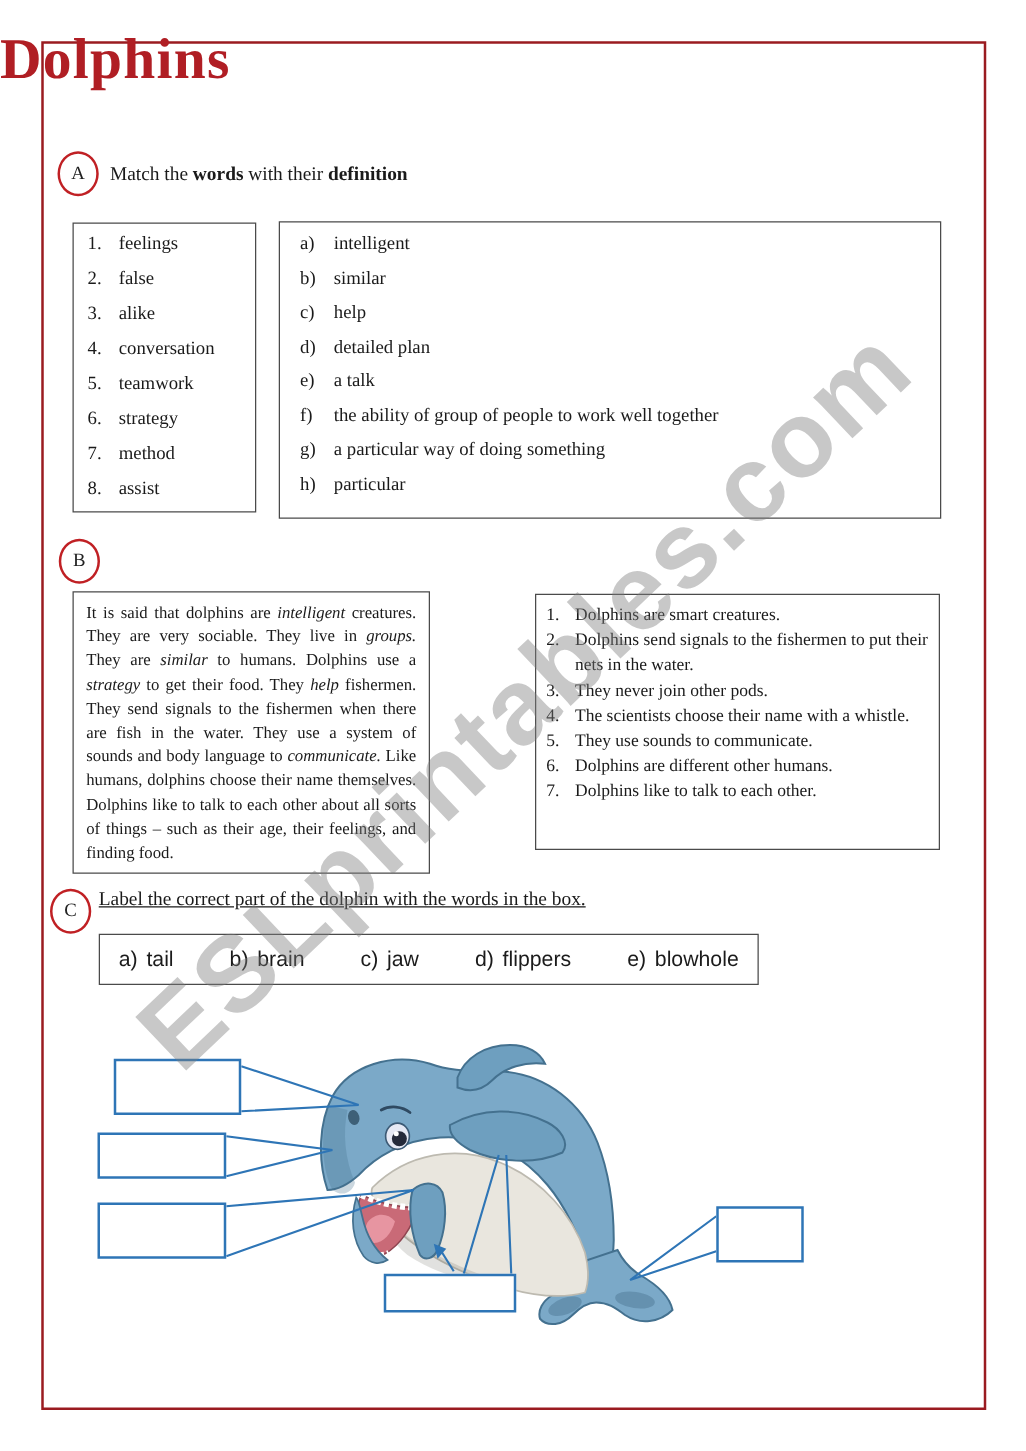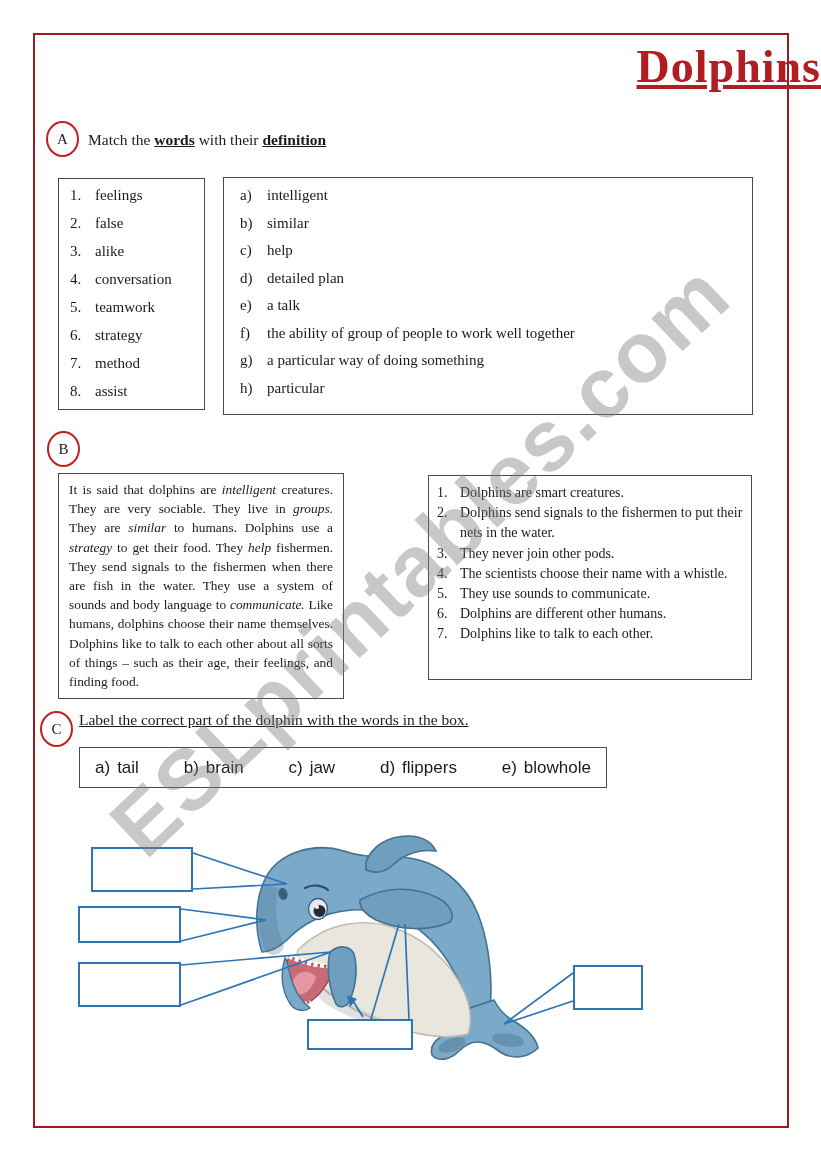--- a/index.html
+++ b/index.html
@@ -1,26 +1,26 @@
 <!DOCTYPE html>
 <html><head>
 <meta charset="utf-8">
 <style>
   html,body{margin:0;padding:0;background:#ffffff;}
   .page{position:relative;width:821px;height:1161px;background:#ffffff;overflow:hidden;
         font-family:"Liberation Serif", serif;color:#1a1a1a;}
   .border-frame{position:absolute;left:33px;top:33px;width:752px;height:1091px;
         border:2.5px solid #9A1B20;}
-  .title{position:absolute;left:0;right:0;top:40px;margin:0;text-align:right;
-        font-size:46px;font-weight:700;color:#B01E24;letter-spacing:1px;text-decoration:underline;}
+  .title{position:absolute;left:0;right:0;top:20px;margin:0;text-align:left;
+        font-size:46px;font-weight:700;color:#B01E24;letter-spacing:1px;}
   .badge{position:absolute;width:33px;height:36px;border:2px solid #C02024;border-radius:50%;
         display:flex;align-items:center;justify-content:center;font-size:15px;color:#222;
         background:transparent;box-sizing:border-box;}
   .instr{position:absolute;font-size:15.5px;white-space:nowrap;}
-  .instr b{font-weight:700;text-decoration:underline;}
+  .instr b{font-weight:700;}
   .wbox{position:absolute;border:1.5px solid #4A4A4A;box-sizing:border-box;background:transparent;}
   .row{display:flex;align-items:baseline;height:28px;font-size:15px;}
   .num{display:inline-block;width:25px;flex:0 0 25px;}
   .key{display:inline-block;width:27px;flex:0 0 27px;}
   .words-box{left:58px;top:178px;width:147px;height:232px;padding:8px 4px 0 11px;}
   .defs-box{left:223px;top:177px;width:530px;height:238px;padding:9px 6px 0 16px;}
   .defs-box .row{height:27.5px;}
   .extract-box{left:58px;top:473px;width:286px;min-height:211px;padding:6px 10px 7px 10px;}
   .extract{margin:0;font-size:13.4px;line-height:19.2px;text-align:justify;}
   .extract .it{font-style:italic;}

